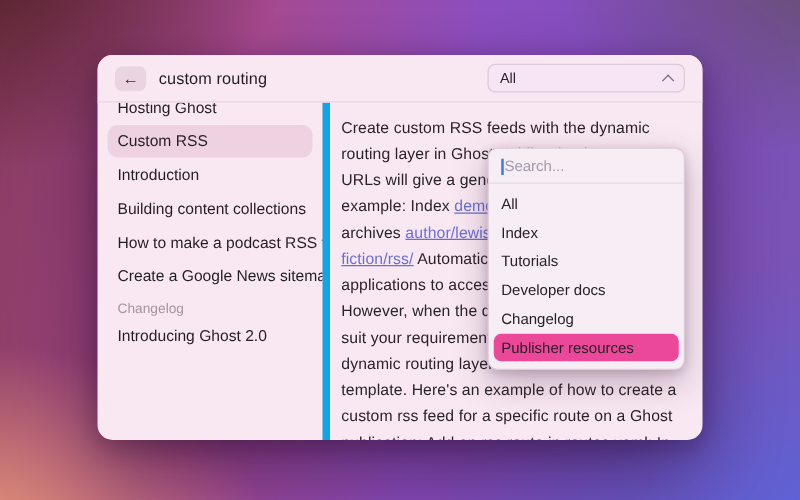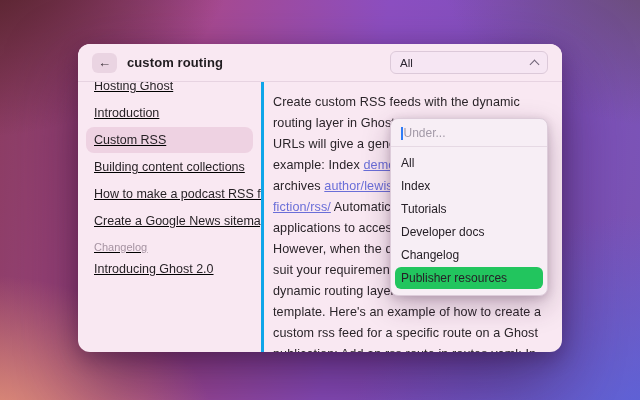--- a/index.html
+++ b/index.html
@@ -27,41 +27,41 @@
   .header {
     height: 38px; flex: 0 0 38px; display: flex; align-items: center;
     padding: 0 14px; border-bottom: 1px solid #e7d3e1; position: relative; z-index: 3;
     background: #f9e8f2;
   }
   .back-btn {
     width: 25px; height: 20px; border-radius: 6px; background: #ead4e2;
     display: flex; align-items: center; justify-content: center;
     font-size: 13px; color: #3a3138; cursor: pointer; flex: 0 0 auto;
   }
-  .title { margin-left: 10px; font-size: 13px; font-weight: 700; color: #211c20; letter-spacing: .1px; }
+  .title { margin-left: 10px; font-size: 13px; font-weight: 400; color: #211c20; letter-spacing: .1px; }
 
   .filter-select {
     margin-left: auto; width: 158px; height: 23px; border-radius: 6px;
     background: #f6e6f3; border: 1px solid #dcc9d9;
     display: flex; align-items: center; padding: 0 9px; cursor: pointer;
   }
   .filter-select .sel-label { font-size: 11.5px; color: #2b2530; }
   .chev { margin-left: auto; width: 7px; height: 7px; position: relative; }
   .chev::before {
     content: ""; position: absolute; left: 0; top: 2px; width: 6px; height: 6px;
     border-left: 1.5px solid #6f6376; border-top: 1.5px solid #6f6376;
     transform: rotate(45deg);
   }
 
   
   .body { flex: 1 1 auto; display: flex; min-height: 0; position: relative; }
 
   .sidebar {
-    width: 186px; flex: 0 0 186px; border-right: 3px solid #0ea5e9;
-    padding: 0 8px; overflow: hidden; position: relative; text-decoration: underline;
+    width: 186px; flex: 0 0 186px; border-right: 6px solid #0ea5e9;
+    padding: 0 8px; overflow: hidden; position: relative;
   }
   .nav-item {
     font-size: 12.5px; color: #241f23; padding: 6px 8px; border-radius: 8px;
     white-space: nowrap; cursor: pointer; margin-top: 1px;
   }
   .nav-item.clipped { margin-top: -9px; }
   .nav-item.selected { background: #eed2e2; }
   .nav-section {
     font-size: 11px; color: #a693a2; padding: 7px 8px 2px 8px; white-space: nowrap;
   }
@@ -83,21 +83,21 @@
     display: flex; align-items: center; padding: 7px 10px 6px 10px;
     border-bottom: 1px solid #e6d9e4;
   }
   .caret { width: 1.5px; height: 13px; background: #2f7cf6; margin-right: 1px; }
   .dd-placeholder { font-size: 12px; color: #a39aa8; }
   .dd-list { padding: 5px 4px 5px 4px; }
   .dd-item {
     font-size: 12px; color: #262027; padding: 4px 6px; border-radius: 6px;
     margin-bottom: 1px; cursor: pointer; white-space: nowrap;
   }
-  .dd-item.highlighted { background: #22c55e; }
+  .dd-item.highlighted { background: #ec4899; }
 
   
   .footer {
     flex: 0 0 28px; border-top: 1px solid #ead8e4; display: flex; align-items: center;
     padding: 0 12px; background: #f8e7f1; position: relative; z-index: 3;
   }
   .ring {
     width: 12px; height: 12px; border-radius: 50%;
     border: 2px solid #a66cd8; flex: 0 0 auto;
   }
@@ -126,37 +126,37 @@
       <div class="filter-select">
         <span class="sel-label">All</span>
         <span class="chev"></span>
       </div>
     </div>
 
     <div class="body">
 
       <div class="sidebar">
         <div class="nav-item clipped">Hosting Ghost</div>
+        <div class="nav-item selected">Custom RSS</div>
         <div class="nav-item">Introduction</div>
-        <div class="nav-item selected">Custom RSS</div>
         <div class="nav-item">Building content collections</div>
         <div class="nav-item">How to make a podcast RSS feed</div>
         <div class="nav-item">Create a Google News sitemap</div>
         <div class="nav-section">Changelog</div>
         <div class="nav-item">Introducing Ghost 2.0</div>
       </div>
 
       <div class="content">
         <span>Create custom RSS feeds with the dynamic routing layer in Ghost. Adding /rss/ to most URLs will give a generated rss feed, for example: Index </span><a>demo.ghost.io/rss/</a><span> Author archives </span><a>author/lewis/rss/</a><span> Tag archives </span><a>fiction/rss/</a><span> Automatic rss feeds allow applications to access an updated feed. However, when the default RSS feed doesn't suit your requirements, build one using the dynamic routing layer and a Handlebars template. Here's an example of how to create a custom rss feed for a specific route on a Ghost publication: Add an rss route in routes.yaml: In order to create a custom rss feed you'll need to add a new route, which is the URL where your feed will appear. Download the latest version of the routes.yaml file from Ghost Admin and open it in any code editor: Under routes add the URL</span>
       </div>
 
       <div class="dropdown">
         <div class="dd-search">
           <span class="caret"></span>
-          <span class="dd-placeholder">Under...</span>
+          <span class="dd-placeholder">Search...</span>
         </div>
         <div class="dd-list">
           <div class="dd-item">All</div>
           <div class="dd-item">Index</div>
           <div class="dd-item">Tutorials</div>
           <div class="dd-item">Developer docs</div>
           <div class="dd-item">Changelog</div>
           <div class="dd-item highlighted">Publisher resources</div>
         </div>
       </div>

